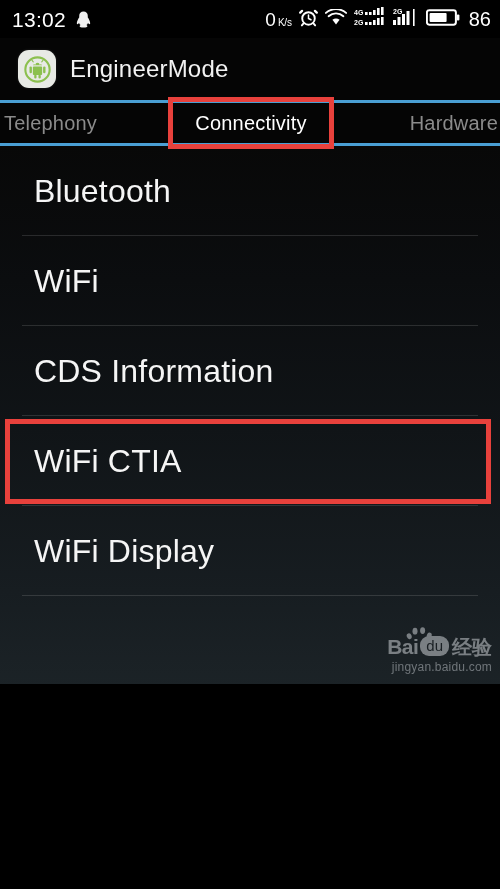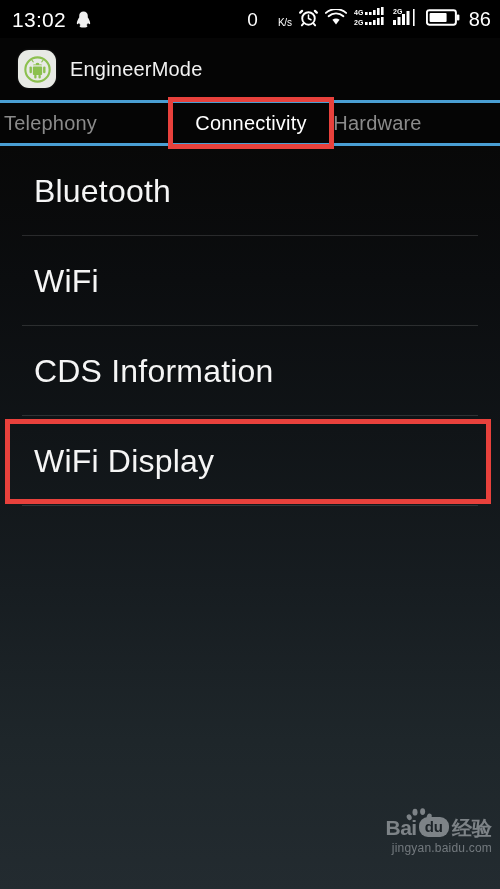--- a/index.html
+++ b/index.html
@@ -3,21 +3,21 @@
 <meta charset="utf-8">
 <style>
   html, body {
     margin: 0;
     padding: 0;
     background: #000;
   }
   #screen {
     position: relative;
     width: 500px;
-    height: 889px;
+    height: 684px;
     overflow: hidden;
     font-family: "Liberation Sans", sans-serif;
     background: #0a0a0a;
     -webkit-font-smoothing: antialiased;
   }
 
   
   #status-bar {
     position: absolute;
     left: 0; top: 0;
@@ -53,21 +53,21 @@
   }
   .kbps {
     color: #fff;
     font-size: 19px;
     display: flex;
     align-items: baseline;
     line-height: 1;
   }
   .kbps .unit {
     font-size: 10px;
-    margin-left: 20px;
+    margin-left: 2px;
     letter-spacing: -0.2px;
   }
   .battery-num {
     color: #fff;
     font-size: 20px;
     line-height: 1;
     margin-left: 2px;
   }
 
   
@@ -86,21 +86,21 @@
     border-radius: 11px;
     background: #e8eae5;
     display: flex;
     align-items: center;
     justify-content: center;
     box-shadow: 0 0 3px rgba(255,255,255,0.12);
   }
   #app-title {
     margin-left: 14px;
     color: #f2f2f2;
-    font-size: 20px;
+    font-size: 24px;
     letter-spacing: 0.2px;
   }
 
   
   #tab-bar {
     position: absolute;
     left: 0; top: 100px;
     width: 500px; height: 46px;
     background: #050505;
     display: flex;
@@ -121,21 +121,21 @@
     display: flex;
     align-items: center;
     justify-content: center;
     color: #8b8b8b;
     font-size: 20px;
     letter-spacing: 0.2px;
     position: relative;
   }
   .tab.active { color: #ffffff; }
   .tab.first { justify-content: flex-start; padding-left: 4px; }
-  .tab.last  { justify-content: flex-start; padding-right: 2px; }
+  .tab.last  { justify-content: flex-end; padding-right: 2px; }
 
   
   #content {
     position: absolute;
     left: 0; top: 146px;
     width: 500px;
     height: 743px;
     background: linear-gradient(to bottom,
         #080808 0%,
         #0b0d0f 18%,
@@ -180,21 +180,21 @@
   }
   #redbox-row {
     left: 5px; top: 419px;
     width: 486px; height: 85px;
   }
 
   
   #watermark {
     position: absolute;
     right: 8px;
-    bottom: 34px;
+    bottom: 10px;
     z-index: 35;
     text-align: center;
     opacity: 0.55;
   }
   #wm-logo {
     display: flex;
     align-items: flex-end;
     justify-content: flex-end;
     gap: 1px;
   }
@@ -202,21 +202,21 @@
     color: #c9cdd1;
     font-size: 21px;
     font-weight: bold;
     letter-spacing: -0.5px;
     line-height: 1;
   }
   #wm-du {
     color: #1b2125;
     background: #c9cdd1;
     font-size: 15px;
-    font-weight: bold;
+    font-weight: normal;
     border-radius: 9px;
     padding: 2px 6px 3px 6px;
     line-height: 1;
     margin: 0 2px 1px 1px;
   }
   #wm-jingyan {
     color: #c9cdd1;
     font-size: 20px;
     font-weight: bold;
     line-height: 1;
@@ -347,20 +347,24 @@
     <div class="list-row">
       <span class="row-label">WiFi</span>
       <span class="divider"></span>
     </div>
 
     <div class="list-row">
       <span class="row-label">CDS Information</span>
       <span class="divider"></span>
     </div>
 
+    <div class="list-row">
+      <span class="row-label">WiFi CTIA</span>
+      <span class="divider"></span>
+    </div>
 
     <div class="list-row">
       <span class="row-label">WiFi Display</span>
       <span class="divider"></span>
     </div>
 
   </div>
 
   <div class="redbox" id="redbox-tab"></div>
   <div class="redbox" id="redbox-row"></div>

